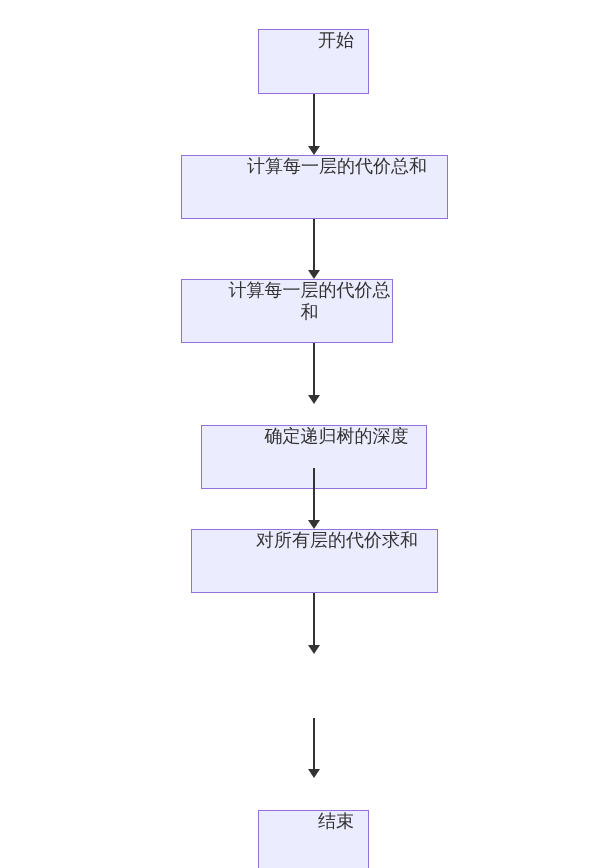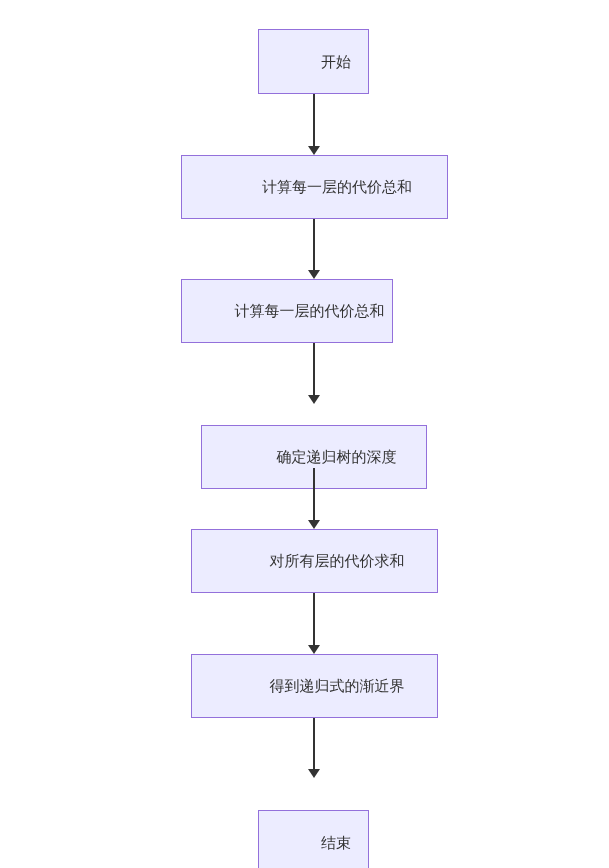--- a/index.html
+++ b/index.html
@@ -20,23 +20,22 @@
     width:609px;height:868px;
     background:var(--background);
     overflow:hidden;
   }
   .node{
     position:absolute;
     box-sizing:border-box;
     background:var(--node-fill);
     border:1px solid var(--node-border);
     display:flex;
-    align-items:center;
     justify-content:center;
-    font-size:15px;
+    font-size:18px;
     color:var(--text);
     text-align:center;
     line-height:1.2;
     padding-left:45px;
   }
   .arrow{
     position:absolute;
     width:12px;
     display:flex;
     flex-direction:column;
@@ -97,23 +96,20 @@
 
   <div class="node" style="left:191px;top:529px;width:247px;height:64px;">
     <span>对所有层的代价求和</span>
   </div>
 
   <div class="arrow" style="left:308px;top:593px;height:61px;">
     <div class="arrow-line"></div>
     <div class="arrow-head"></div>
   </div>
 
-  <div class="node" style="left:191px;top:654px;width:247px;height:64px;">
-    <span>得到递归式的渐近界</span>
-  </div>
 
   <div class="arrow" style="left:308px;top:718px;height:60px;">
     <div class="arrow-line"></div>
     <div class="arrow-head"></div>
   </div>
 
   <div class="node" style="left:258px;top:810px;width:111px;height:65px;">
     <span>结束</span>
   </div>
 

